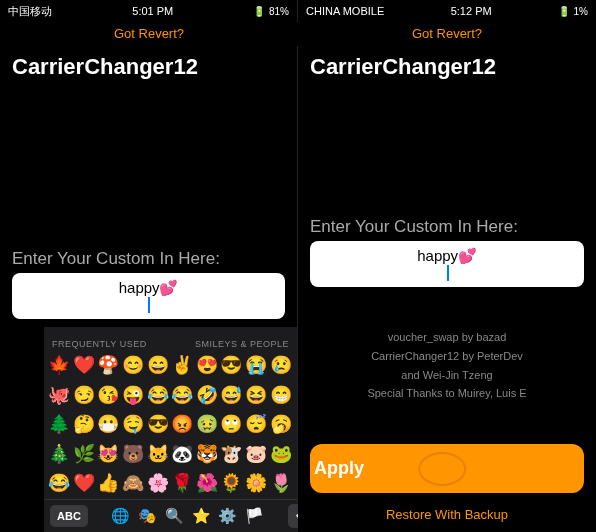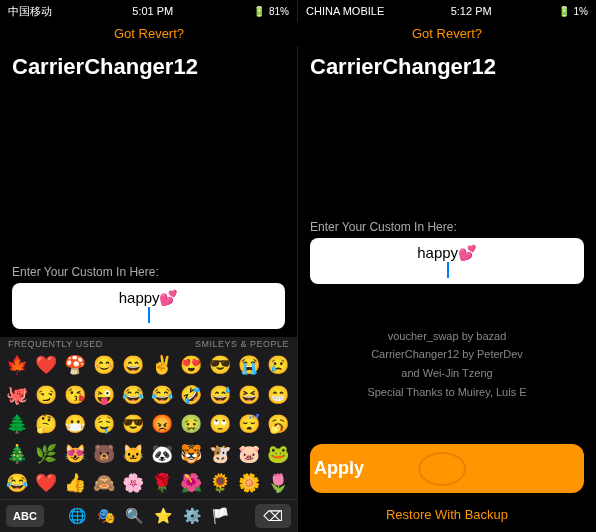--- a/index.html
+++ b/index.html
@@ -83,21 +83,21 @@
 
     
     .spacer { flex: 1; }
 
     
     .input-section {
       padding: 8px 12px;
     }
     .input-label {
       color: #aaa;
-      font-size: 12px;
+      font-size: 17px;
       margin-bottom: 4px;
     }
     .custom-input {
       background: #fff;
       border-radius: 8px;
       padding: 6px 10px;
       font-size: 15px;
       color: #000;
       display: flex;
       align-items: center;
@@ -109,21 +109,22 @@
       width: 2px;
       height: 16px;
       background: #007AFF;
       margin-left: 1px;
       vertical-align: middle;
     }
 
     
     .keyboard-section {
       background: #1c1c1e;
-      padding: 0 0 0 0;
+      padding: 10px 0 0 0;
+      margin-left: 44px;
     }
     .emoji-category-row {
       display: flex;
       justify-content: space-between;
       padding: 2px 8px;
     }
     .emoji-category-label {
       color: #888;
       font-size: 9px;
       letter-spacing: 0.5px;

